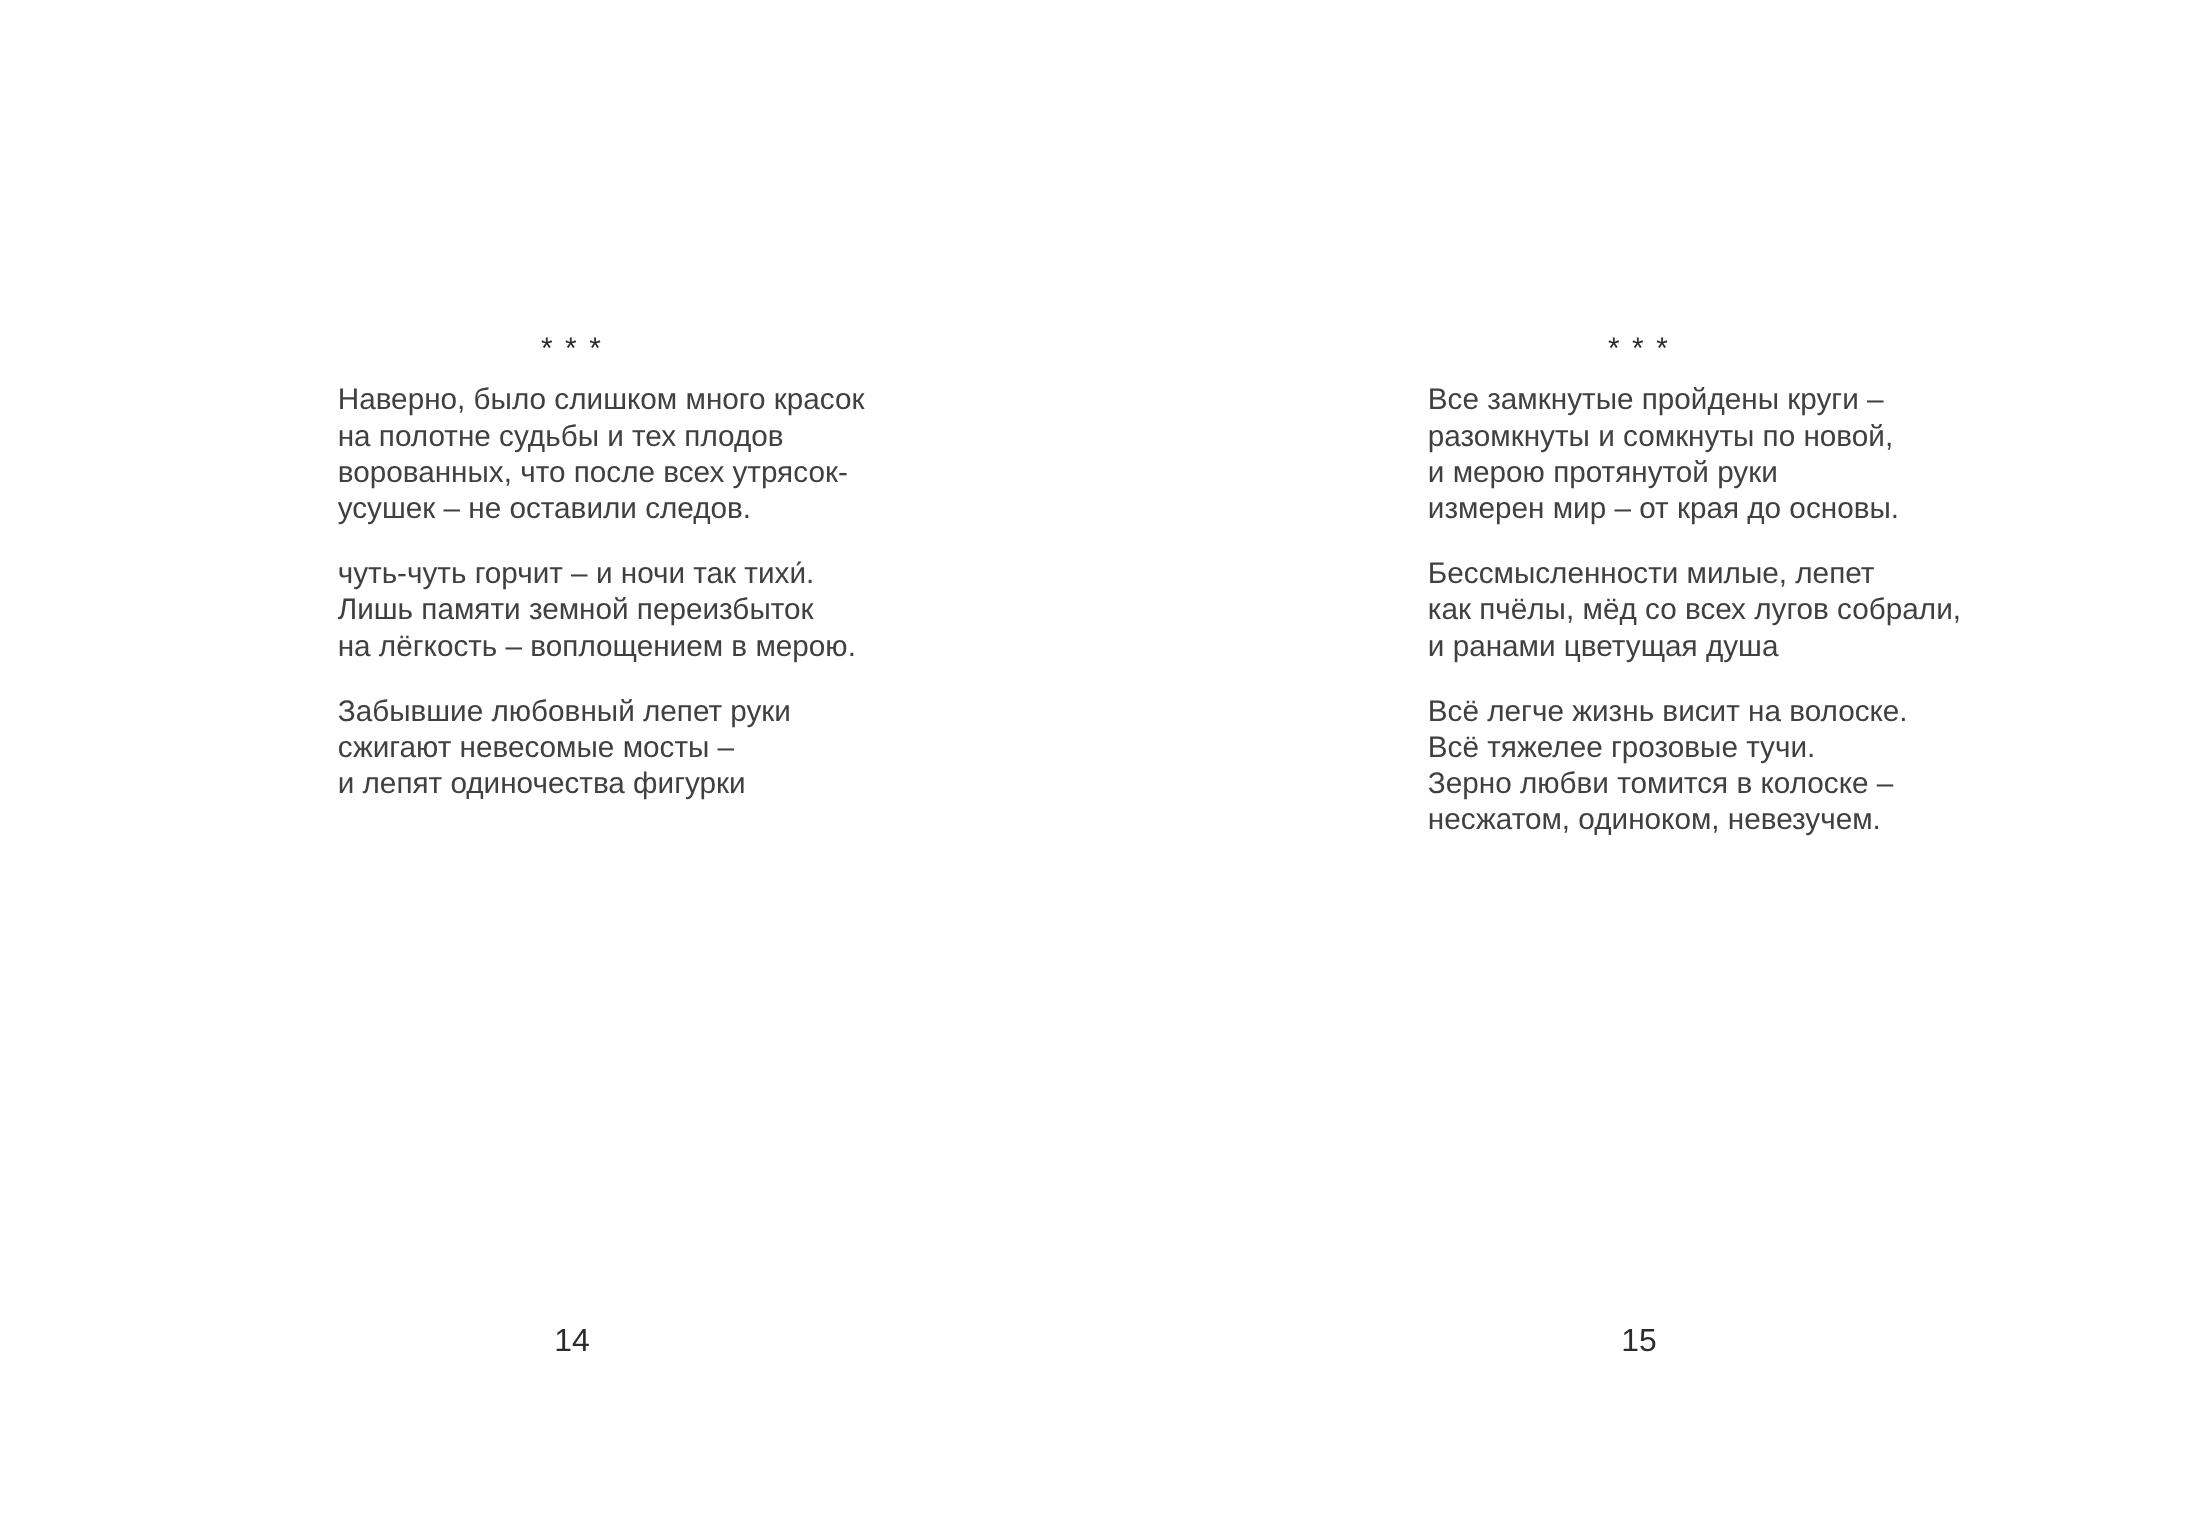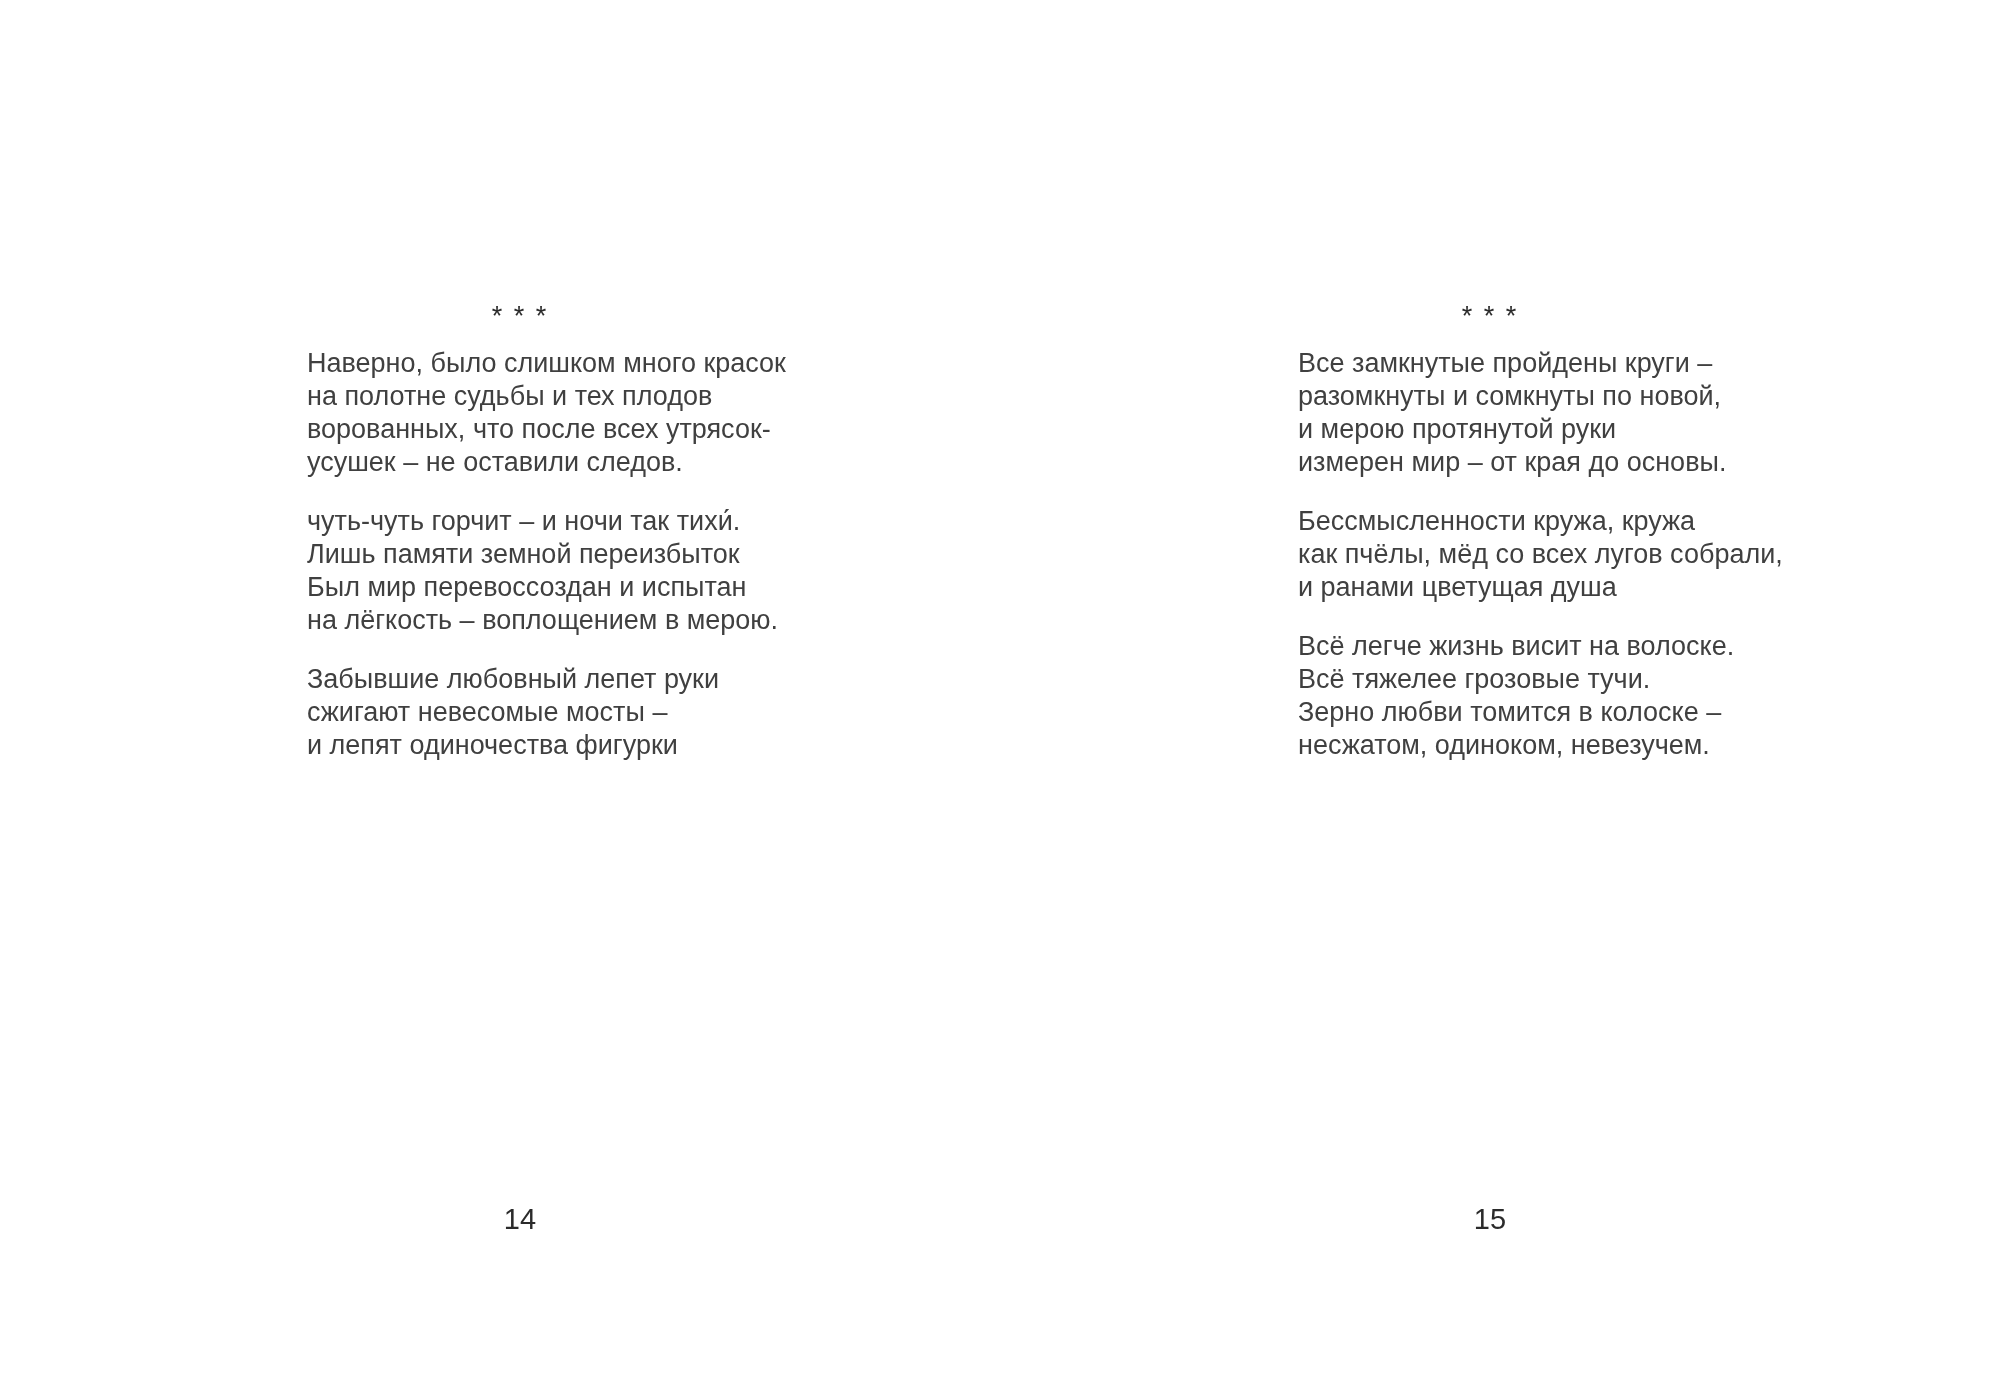--- a/index.html
+++ b/index.html
@@ -73,21 +73,20 @@
       <div class="stanza stanza-first">
         <div class="line">Наверно, было слишком много красок</div>
         <div class="line">на полотне судьбы и тех плодов</div>
         <div class="line">ворованных, что после всех утрясок-</div>
         <div class="line">усушек – не оставили следов.</div>
       </div>
 
       <div class="stanza">
         <div class="line">чуть-чуть горчит – и ночи так тихи́.</div>
         <div class="line">Лишь памяти земной переизбыток</div>
-        <div class="line">Был мир перевоссоздан и испытан</div>
         <div class="line">на лёгкость – воплощением в мерою.</div>
       </div>
 
       <div class="stanza">
         <div class="line">Забывшие любовный лепет руки</div>
         <div class="line">сжигают невесомые мосты –</div>
         <div class="line">и лепят одиночества фигурки</div>
       </div>
     </div>
 
@@ -99,21 +98,21 @@
       <div class="marker">* * *</div>
 
       <div class="stanza stanza-first">
         <div class="line">Все замкнутые пройдены круги –</div>
         <div class="line">разомкнуты и сомкнуты по новой,</div>
         <div class="line">и мерою протянутой руки</div>
         <div class="line">измерен мир – от края до основы.</div>
       </div>
 
       <div class="stanza">
-        <div class="line">Бессмысленности кружа, кружа</div>
+        <div class="line">Бессмысленности милые, лепет</div>
         <div class="line">как пчёлы, мёд со всех лугов собрали,</div>
         <div class="line">и ранами цветущая душа</div>
       </div>
 
       <div class="stanza">
         <div class="line">Всё легче жизнь висит на волоске.</div>
         <div class="line">Всё тяжелее грозовые тучи.</div>
         <div class="line">Зерно любви томится в колоске –</div>
         <div class="line">несжатом, одиноком, невезучем.</div>
       </div>

